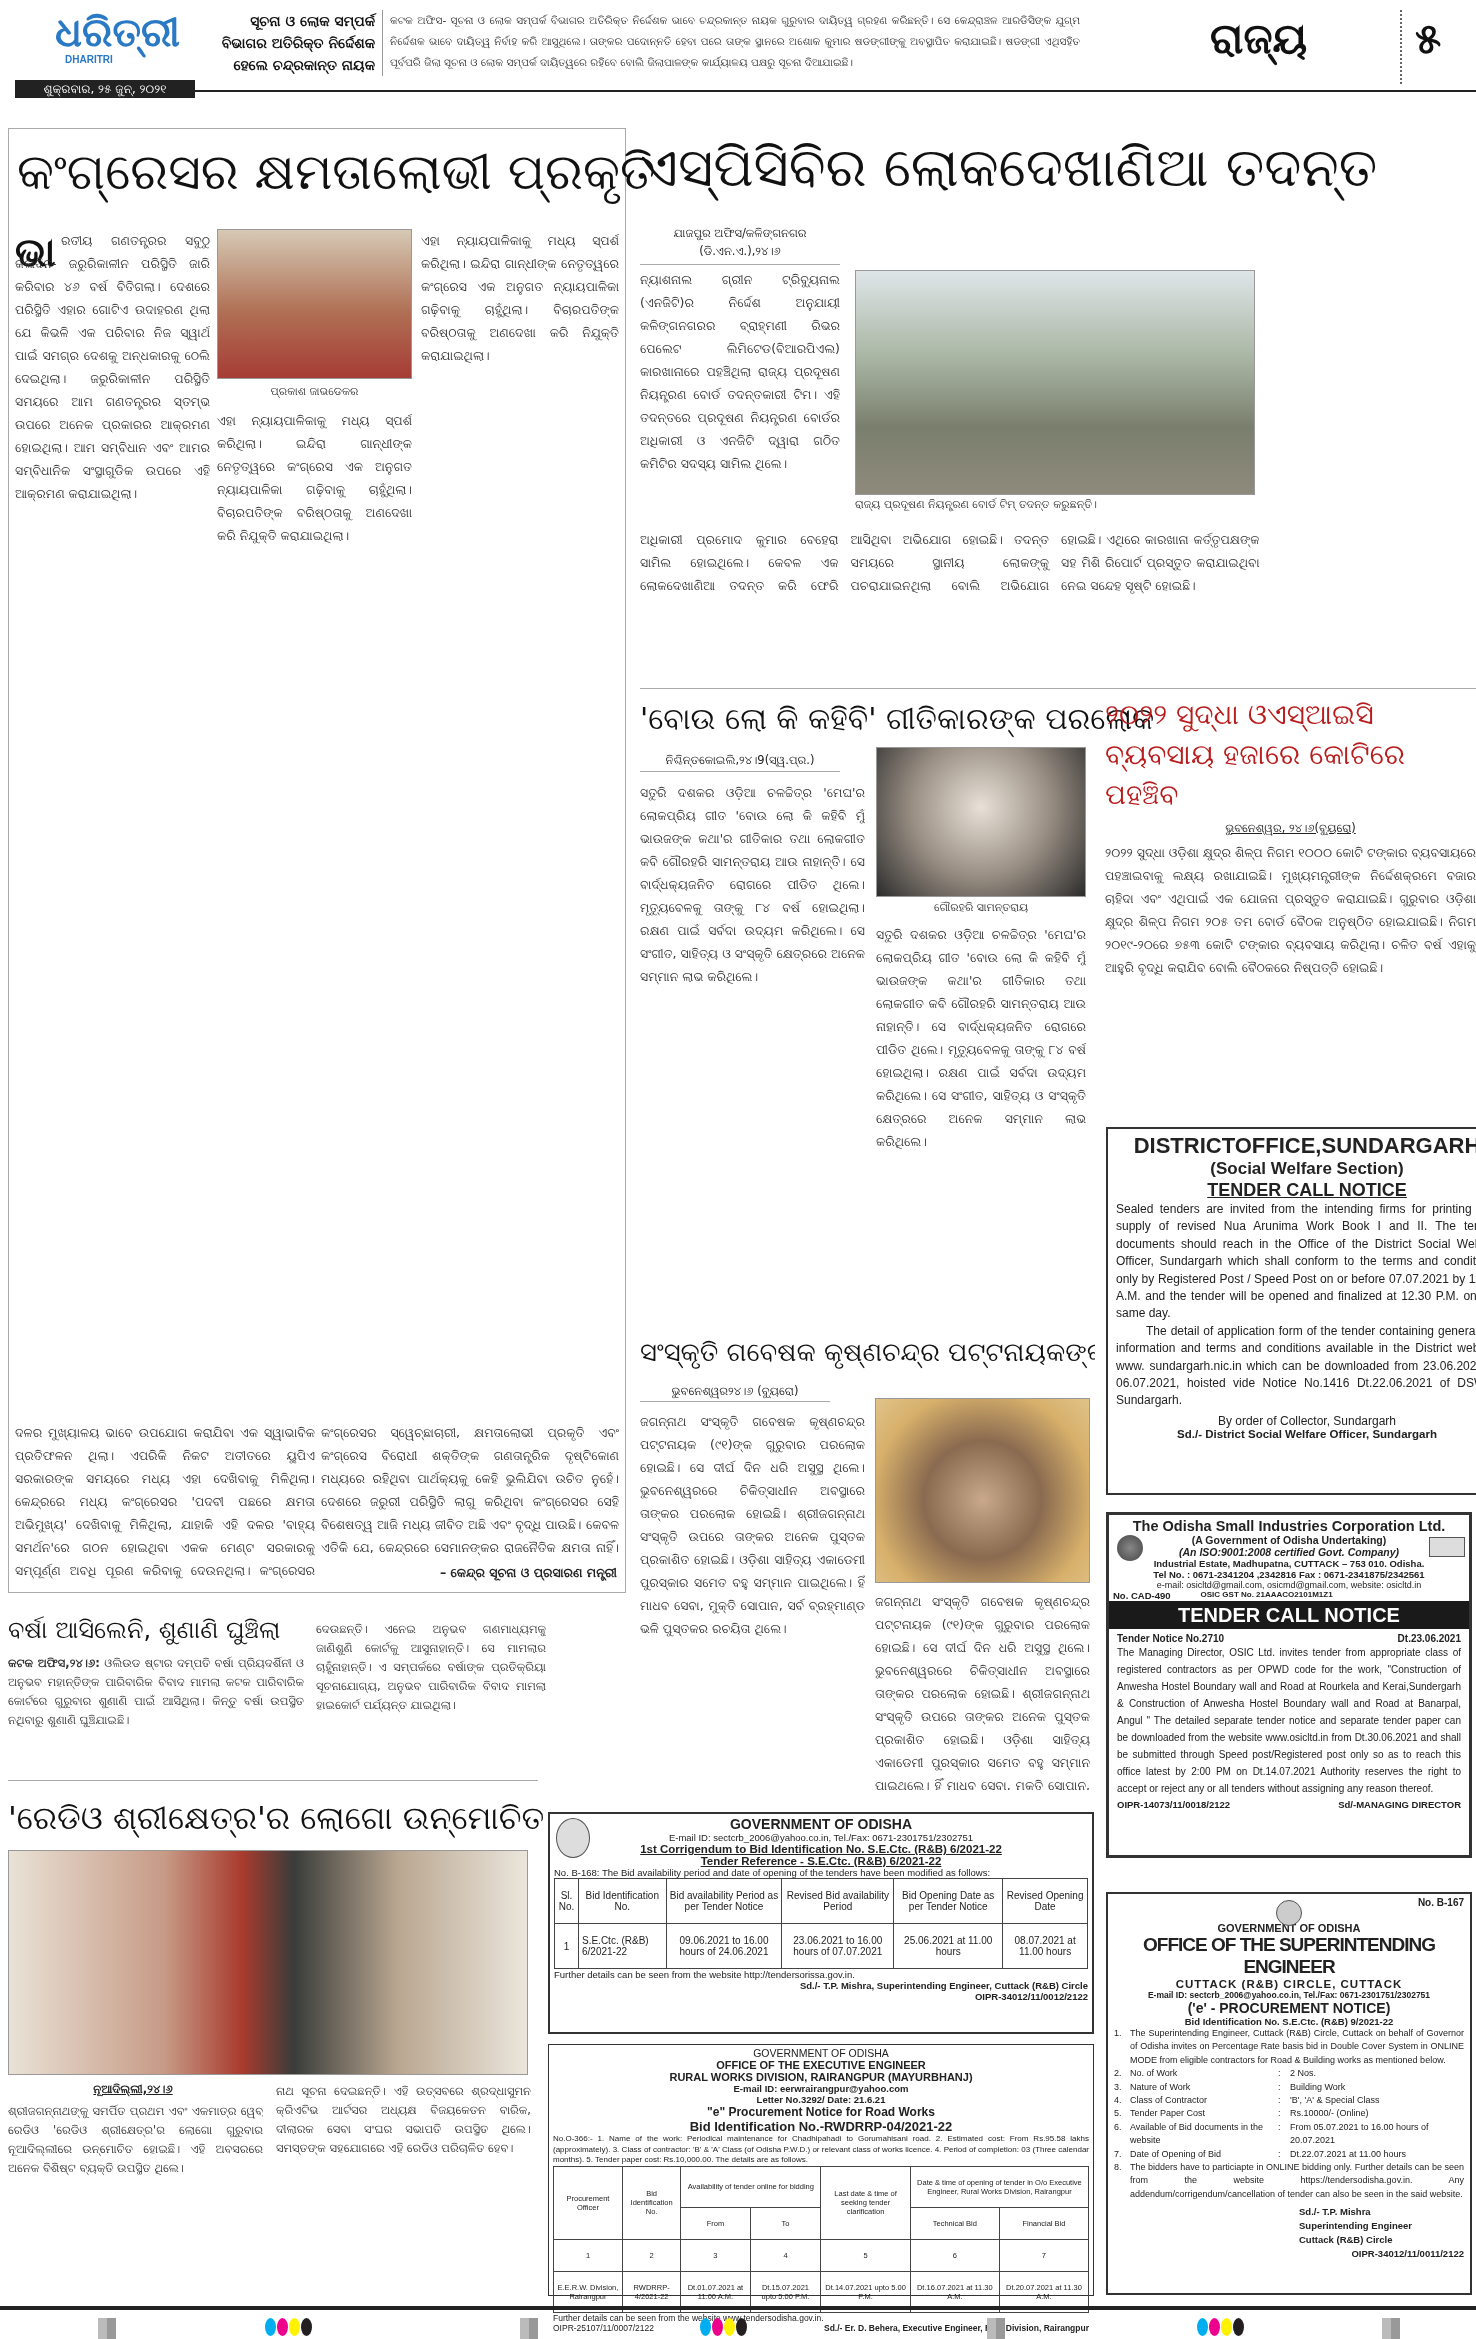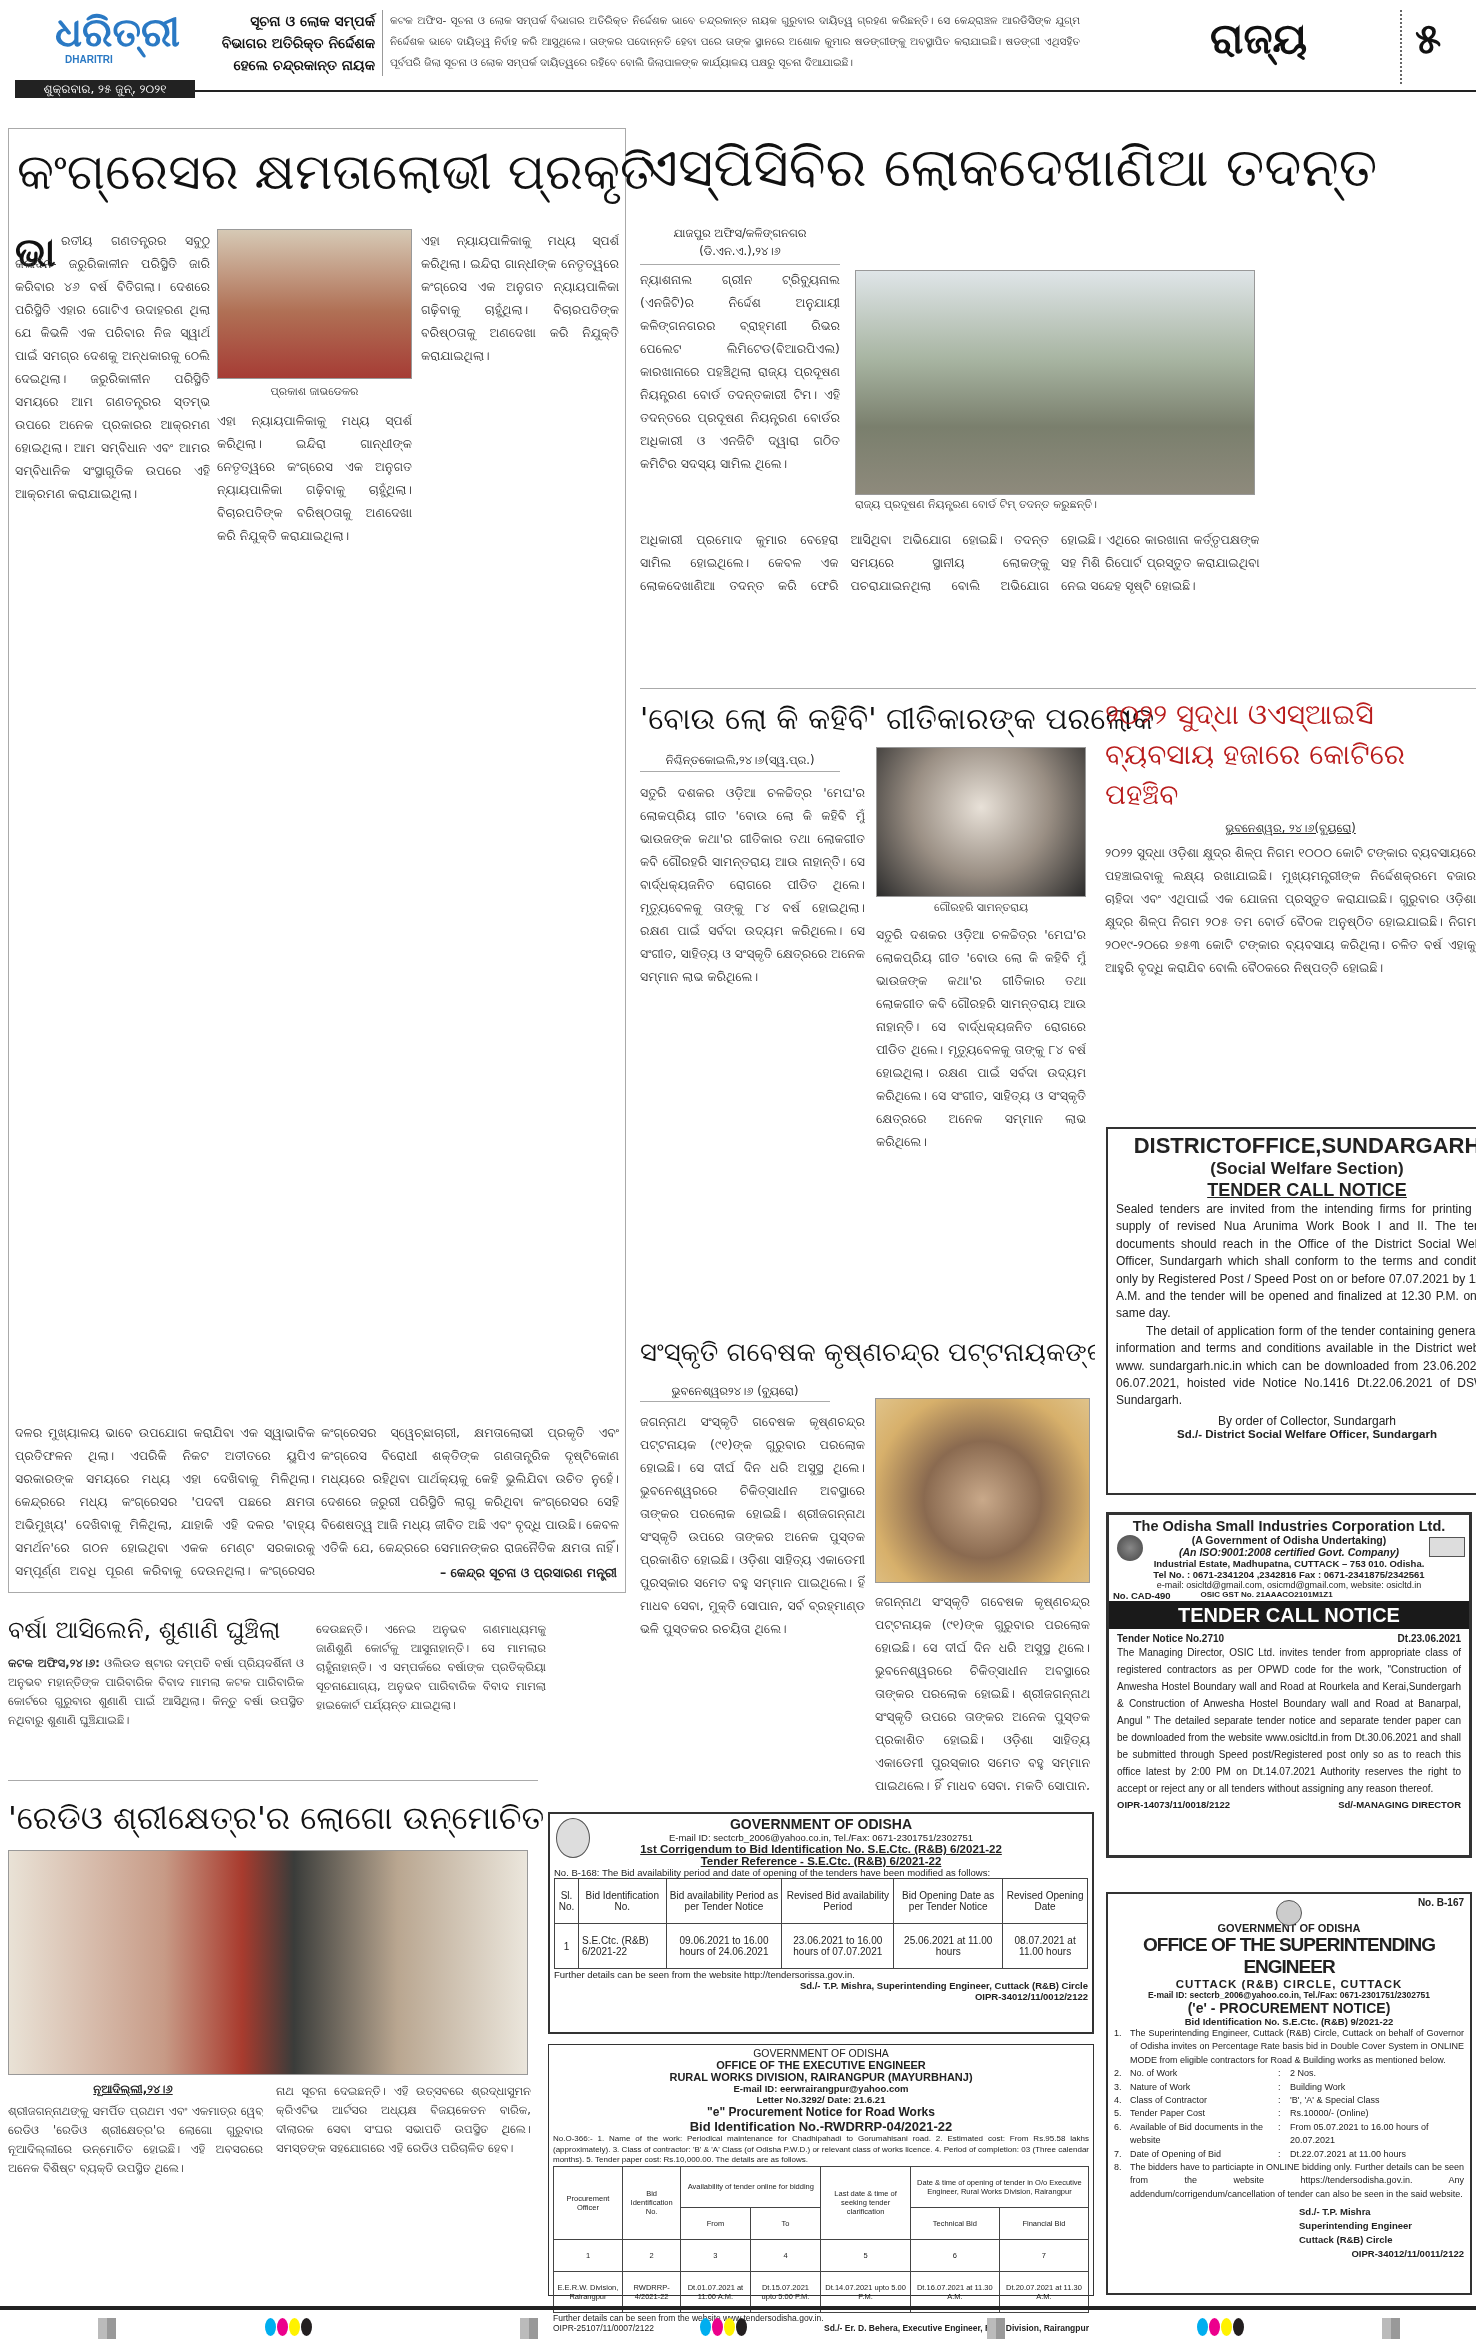--- a/index.html
+++ b/index.html
@@ -59,21 +59,21 @@
   <div class="abs" style="left:0;top:96px;width:200px;text-align:center;font-size:11.5px;line-height:18px;color:#222;border-bottom:1px solid #aaa;padding-bottom:4px;">ଯାଜପୁର ଅଫିସ/କଳିଙ୍ଗନଗର (ଡି.ଏନ.ଏ.),୨୪।୬</div>
   <div class="abs txt" style="left:0;top:140px;width:200px;height:260px;">ନ୍ୟାଶନାଲ ଗ୍ରୀନ ଟ୍ରିବ୍ୟୁନାଲ (ଏନଜିଟି)ର ନିର୍ଦ୍ଦେଶ ଅନୁଯାୟୀ କଳିଙ୍ଗନଗରର ବ୍ରାହ୍ମଣୀ ରିଭର ପେଲେଟ ଲିମିଟେଡ(ବିଆରପିଏଲ) କାରଖାନାରେ ପହଞ୍ଚିଥିଲା ରାଜ୍ୟ ପ୍ରଦୂଷଣ ନିୟନ୍ତ୍ରଣ ବୋର୍ଡ ତଦନ୍ତକାରୀ ଟିମ। ଏହି ତଦନ୍ତରେ ପ୍ରଦୂଷଣ ନିୟନ୍ତ୍ରଣ ବୋର୍ଡର ଅଧିକାରୀ ଓ ଏନଜିଟି ଦ୍ୱାରା ଗଠିତ କମିଟିର ସଦସ୍ୟ ସାମିଲ ଥିଲେ।</div>
   <div class="abs photo" style="left:215px;top:142px;width:400px;height:225px;background:linear-gradient(180deg,#dfe5e8 0%,#a7b4a1 40%,#7a7f6d 70%,#8e8a7c 100%);"></div>
   <div class="abs" style="left:215px;top:370px;width:400px;font-size:11px;color:#333;">ରାଜ୍ୟ ପ୍ରଦୂଷଣ ନିୟନ୍ତ୍ରଣ ବୋର୍ଡ ଟିମ୍ ତଦନ୍ତ କରୁଛନ୍ତି।</div>
   <div class="abs txt" style="left:0;top:400px;width:830px;height:150px;column-count:4;column-gap:12px;">ଅଧିକାରୀ ପ୍ରମୋଦ କୁମାର ବେହେରା ସାମିଲ ହୋଇଥିଲେ। କେବଳ ଏକ ଲୋକଦେଖାଣିଆ ତଦନ୍ତ କରି ଫେରି ଆସିଥିବା ଅଭିଯୋଗ ହୋଇଛି। ତଦନ୍ତ ସମୟରେ ସ୍ଥାନୀୟ ଲୋକଙ୍କୁ ପଚରାଯାଇନଥିଲା ବୋଲି ଅଭିଯୋଗ ହୋଇଛି। ଏଥିରେ କାରଖାନା କର୍ତ୍ତୃପକ୍ଷଙ୍କ ସହ ମିଶି ରିପୋର୍ଟ ପ୍ରସ୍ତୁତ କରାଯାଇଥିବା ନେଇ ସନ୍ଦେହ ସୃଷ୍ଟି ହୋଇଛି।</div>
 </div>
 <div class="abs rule" style="left:640px;top:688px;width:836px;height:1px;background:#aaa;"></div>
 
 <div class="abs" style="left:640px;top:695px;width:455px;height:620px;">
   <div class="head-odia" style="position:absolute;left:0;top:0;font-size:30px;line-height:48px;">'ବୋଉ ଲୋ କି କହିବି' ଗୀତିକାରଙ୍କ ପରଲୋକ</div>
-  <div class="abs" style="left:0;top:58px;width:200px;text-align:center;font-size:11.5px;color:#222;border-bottom:1px solid #aaa;padding-bottom:4px;">ନିଶ୍ଚିନ୍ତକୋଇଲି,୨୪।୬(ସ୍ୱ.ପ୍ର.)</div>
+  <div class="abs" style="left:0;top:58px;width:200px;text-align:center;font-size:11.5px;color:#222;border-bottom:1px solid #aaa;padding-bottom:4px;">ନିଶ୍ଚିନ୍ତକୋଇଲି,୨୪।9(ସ୍ୱ.ପ୍ର.)</div>
   <div class="abs photo" style="left:236px;top:52px;width:210px;height:150px;background:radial-gradient(circle at 50% 40%,#e8e1d8 0%,#9a8f84 50%,#2c2c2c 100%);"></div>
   <div class="abs" style="left:236px;top:206px;width:210px;text-align:center;font-size:11px;color:#333;">ଗୌରହରି ସାମନ୍ତରାୟ</div>
   <div class="abs txt" style="left:0;top:86px;width:225px;height:520px;">ସତୁରି ଦଶକର ଓଡ଼ିଆ ଚଳଚ୍ଚିତ୍ର 'ମେଘ'ର ଲୋକପ୍ରିୟ ଗୀତ 'ବୋଉ ଲୋ କି କହିବି ମୁଁ ଭାଉଜଙ୍କ କଥା'ର ଗୀତିକାର ତଥା ଲୋକଗୀତ କବି ଗୌରହରି ସାମନ୍ତରାୟ ଆଉ ନାହାନ୍ତି। ସେ ବାର୍ଦ୍ଧକ୍ୟଜନିତ ରୋଗରେ ପୀଡିତ ଥିଲେ। ମୃତ୍ୟୁବେଳକୁ ତାଙ୍କୁ ୮୪ ବର୍ଷ ହୋଇଥିଲା। ରକ୍ଷଣ ପାଇଁ ସର୍ବଦା ଉଦ୍ୟମ କରିଥିଲେ। ସେ ସଂଗୀତ, ସାହିତ୍ୟ ଓ ସଂସ୍କୃତି କ୍ଷେତ୍ରରେ ଅନେକ ସମ୍ମାନ ଲାଭ କରିଥିଲେ।</div>
   <div class="abs txt" style="left:236px;top:228px;width:210px;height:380px;">ସତୁରି ଦଶକର ଓଡ଼ିଆ ଚଳଚ୍ଚିତ୍ର 'ମେଘ'ର ଲୋକପ୍ରିୟ ଗୀତ 'ବୋଉ ଲୋ କି କହିବି ମୁଁ ଭାଉଜଙ୍କ କଥା'ର ଗୀତିକାର ତଥା ଲୋକଗୀତ କବି ଗୌରହରି ସାମନ୍ତରାୟ ଆଉ ନାହାନ୍ତି। ସେ ବାର୍ଦ୍ଧକ୍ୟଜନିତ ରୋଗରେ ପୀଡିତ ଥିଲେ। ମୃତ୍ୟୁବେଳକୁ ତାଙ୍କୁ ୮୪ ବର୍ଷ ହୋଇଥିଲା। ରକ୍ଷଣ ପାଇଁ ସର୍ବଦା ଉଦ୍ୟମ କରିଥିଲେ। ସେ ସଂଗୀତ, ସାହିତ୍ୟ ଓ ସଂସ୍କୃତି କ୍ଷେତ୍ରରେ ଅନେକ ସମ୍ମାନ ଲାଭ କରିଥିଲେ।</div>
 </div>
 
 <div class="abs" style="left:1105px;top:695px;width:371px;height:420px;">
   <div style="font-size:28px;line-height:40px;color:#b91c1c;">୨୦୨୨ ସୁଦ୍ଧା ଓଏସ୍‌ଆଇସି ବ୍ୟବସାୟ ହଜାରେ କୋଟିରେ ପହଞ୍ଚିବ</div>
   <div style="text-align:center;font-size:11.5px;margin-top:6px;color:#222;text-decoration:underline;">ଭୁବନେଶ୍ୱର, ୨୪।୬(ବ୍ୟୁରୋ)</div>
   <div class="txt" style="margin-top:6px;height:320px;">୨୦୨୨ ସୁଦ୍ଧା ଓଡ଼ିଶା କ୍ଷୁଦ୍ର ଶିଳ୍ପ ନିଗମ ୧୦୦୦ କୋଟି ଟଙ୍କାର ବ୍ୟବସାୟରେ ପହଞ୍ଚାଇବାକୁ ଲକ୍ଷ୍ୟ ରଖାଯାଇଛି। ମୁଖ୍ୟମନ୍ତ୍ରୀଙ୍କ ନିର୍ଦ୍ଦେଶକ୍ରମେ ବଜାର ଚାହିଦା ଏବଂ ଏଥିପାଇଁ ଏକ ଯୋଜନା ପ୍ରସ୍ତୁତ କରାଯାଇଛି। ଗୁରୁବାର ଓଡ଼ିଶା କ୍ଷୁଦ୍ର ଶିଳ୍ପ ନିଗମ ୨୦୫ ତମ ବୋର୍ଡ ବୈଠକ ଅନୁଷ୍ଠିତ ହୋଇଯାଇଛି। ନିଗମ ୨୦୧୯-୨୦ରେ ୭୫୩ କୋଟି ଟଙ୍କାର ବ୍ୟବସାୟ କରିଥିଲା। ଚଳିତ ବର୍ଷ ଏହାକୁ ଆହୁରି ବୃଦ୍ଧି କରାଯିବ ବୋଲି ବୈଠକରେ ନିଷ୍ପତ୍ତି ହୋଇଛି।</div>

